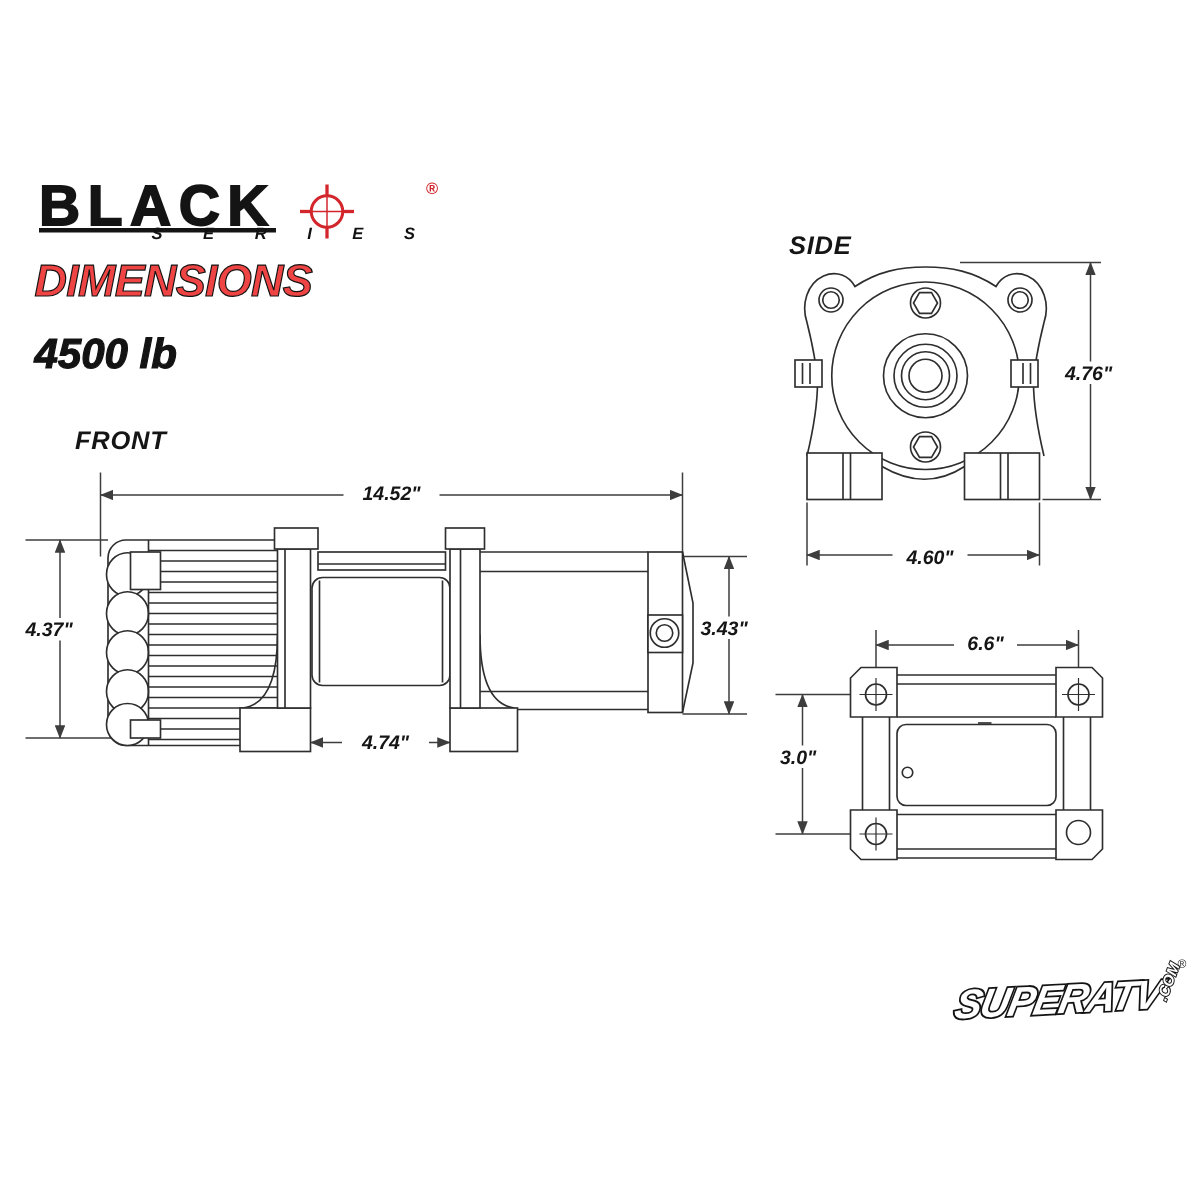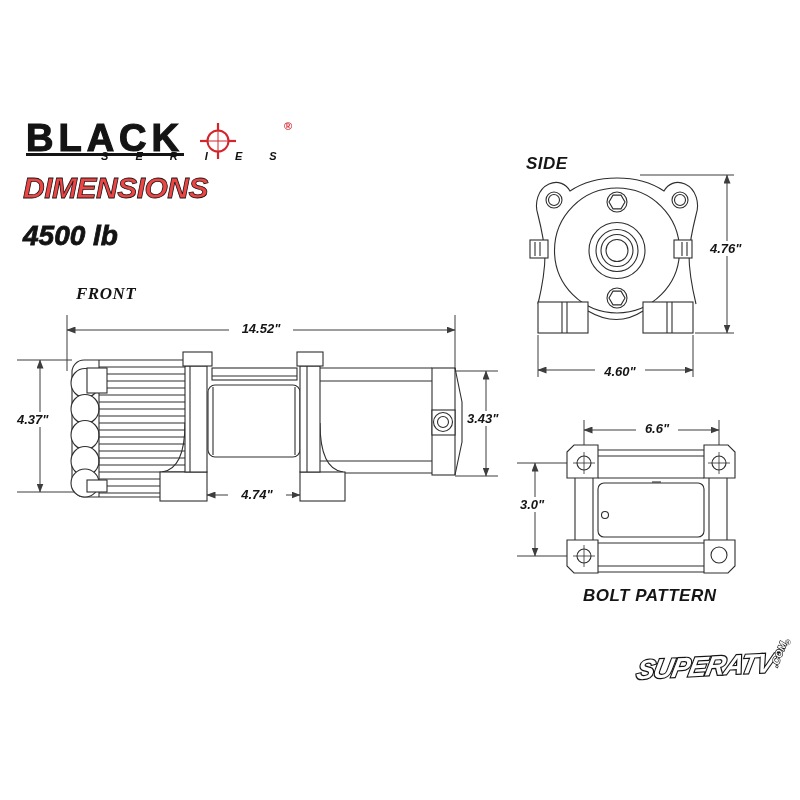--- a/index.html
+++ b/index.html
@@ -36,23 +36,22 @@
     <line x1="19" y1="1" x2="19" y2="8" stroke="#d2262c" stroke-width="2.2"></line>
     <line x1="19" y1="30" x2="19" y2="37" stroke="#d2262c" stroke-width="2.2"></line>
     <line x1="1" y1="19" x2="8" y2="19" stroke="#d2262c" stroke-width="2.2"></line>
     <line x1="30" y1="19" x2="37" y2="19" stroke="#d2262c" stroke-width="2.2"></line>
   </svg>
   <div class="abs logo-reg" style="left:284px;top:120px;">®</div>
   <div class="abs logo-series" style="left:101px;top:150px;font-style:italic;">S E R I E S</div>
   <div class="abs h-title" style="left:23px;top:173px;">DIMENSIONS</div>
   <div class="abs h-cap" style="left:23px;top:190px;margin-top:32px;">4500 lb</div>
 
-  <div class="abs vlabel" style="left:76px;top:284px;font-family:Liberation Serif, serif;">FRONT</div>
+  <div class="abs vlabel" style="left:50px;top:284px;">FRONT</div>
   <div class="abs vlabel" style="left:526px;top:154px;">SIDE</div>
-  <div class="abs vlabel" style="left:583px;top:586px;">BOLT PATTERN</div>
 
   <svg style="left:10px;top:305px;" width="500" height="215" viewBox="0 0 500 215">
     <defs>
       <marker id="fa" markerWidth="9" markerHeight="7" refX="8.5" refY="3.5" orient="auto-start-reverse">
         <path d="M0,0 L9,3.5 L0,7 z" fill="#3d3d3d"></path>
       </marker>
     </defs>
     <g stroke="#3d3d3d" stroke-width="1" fill="none">
       <line x1="57" y1="10" x2="57" y2="66"></line>
       <line x1="445" y1="10" x2="445" y2="64"></line>

